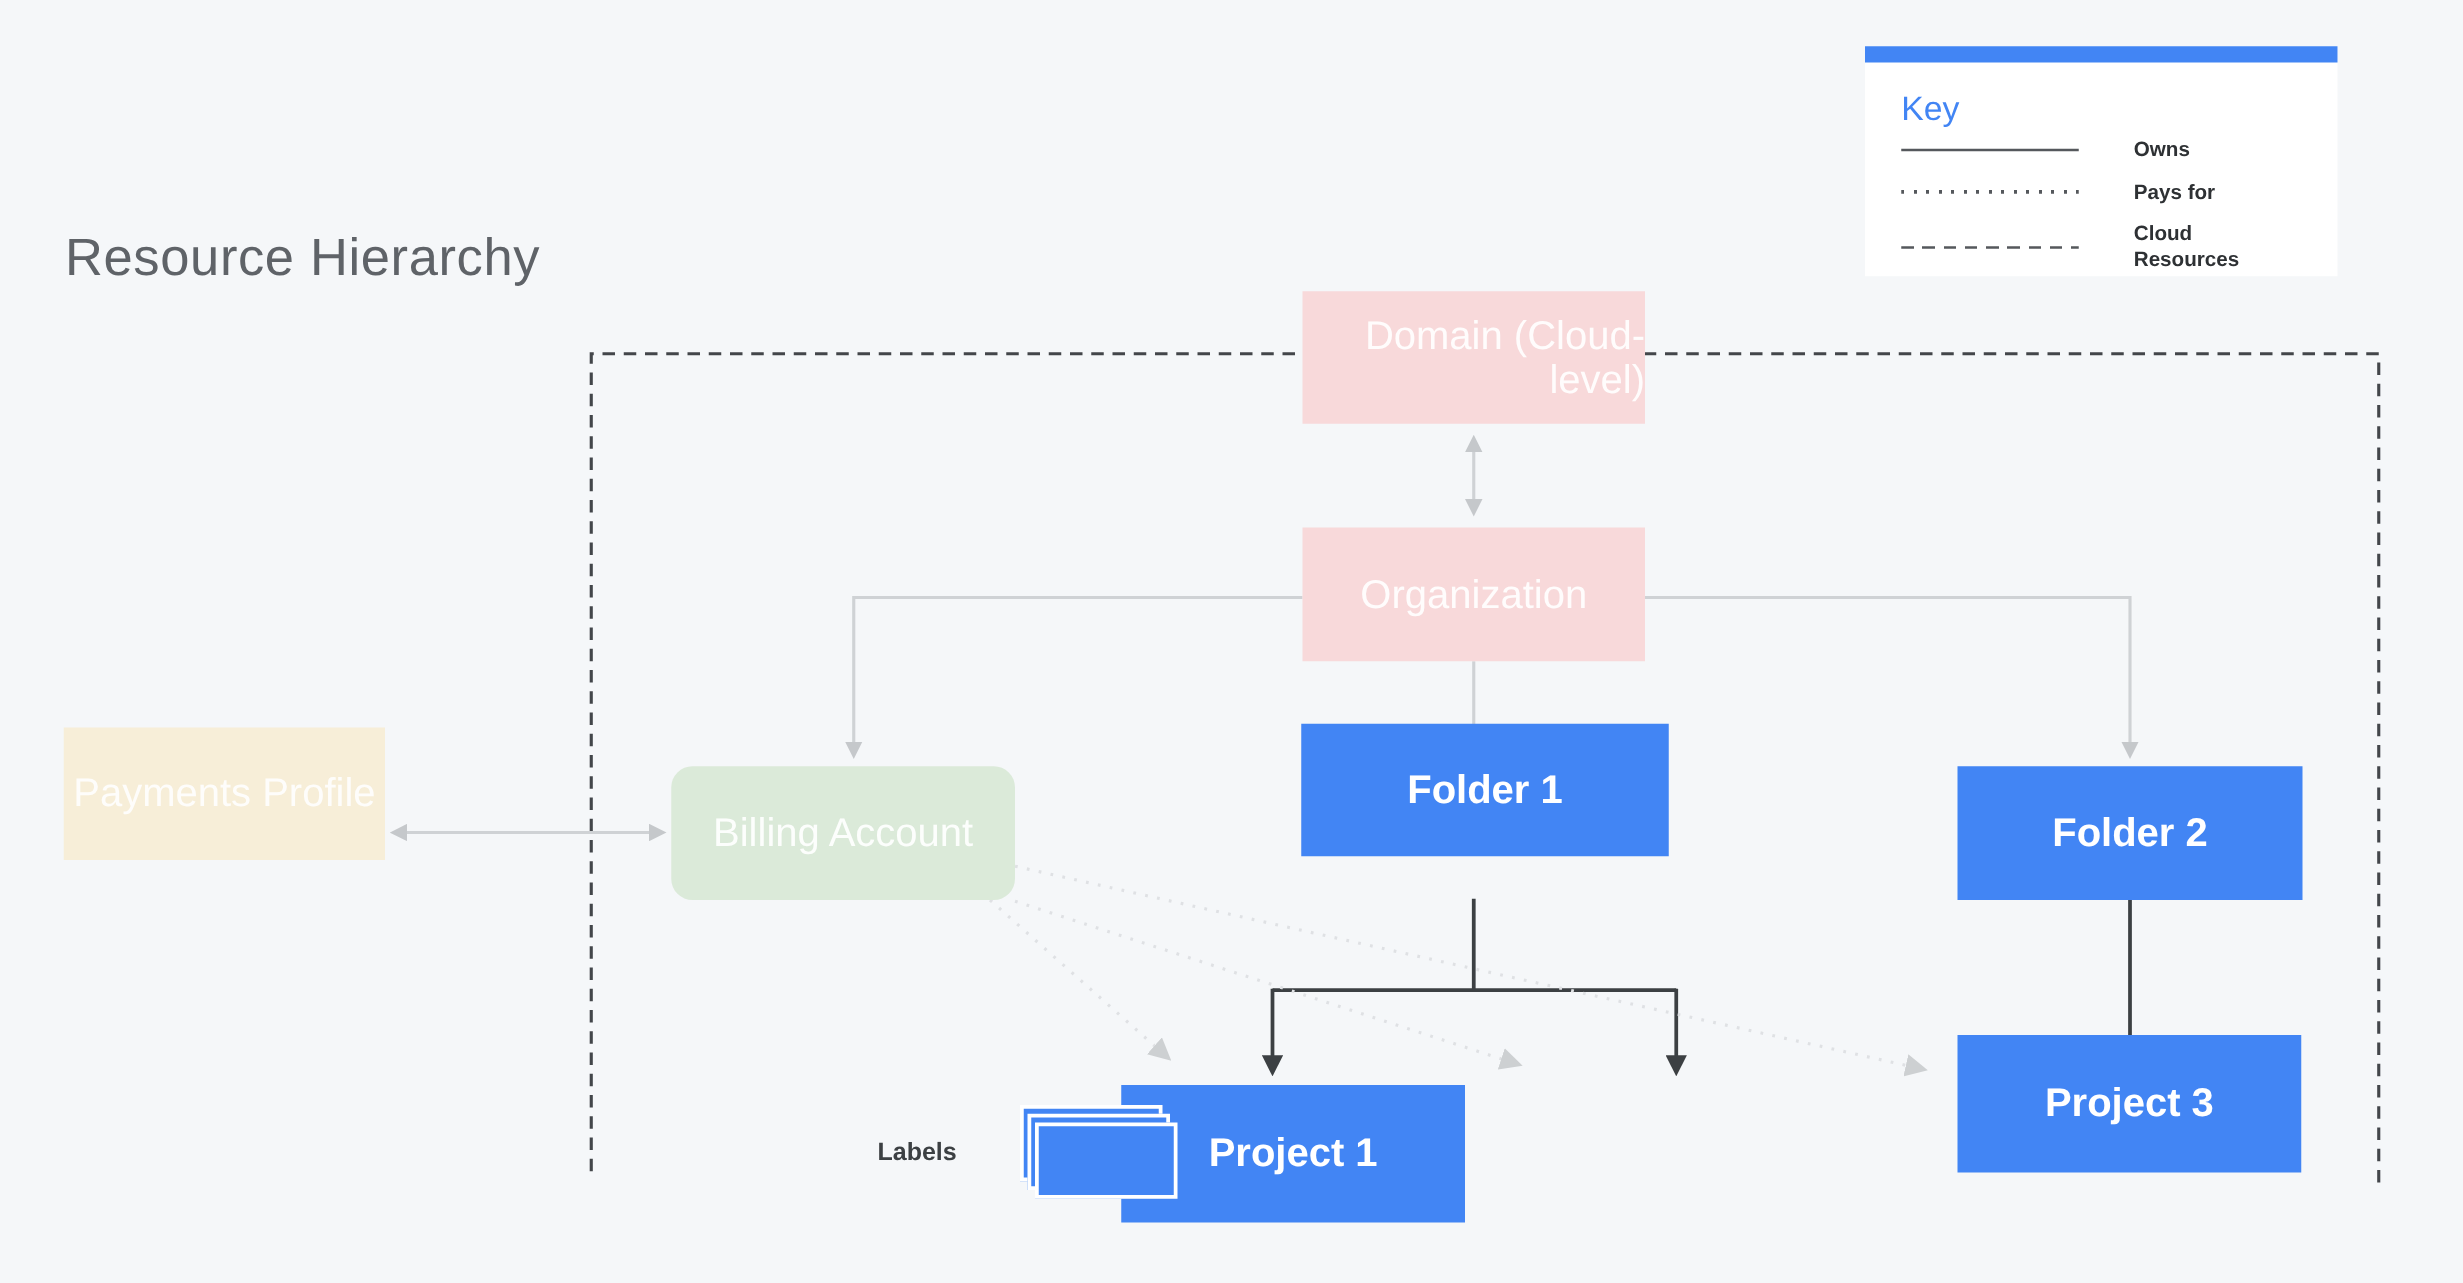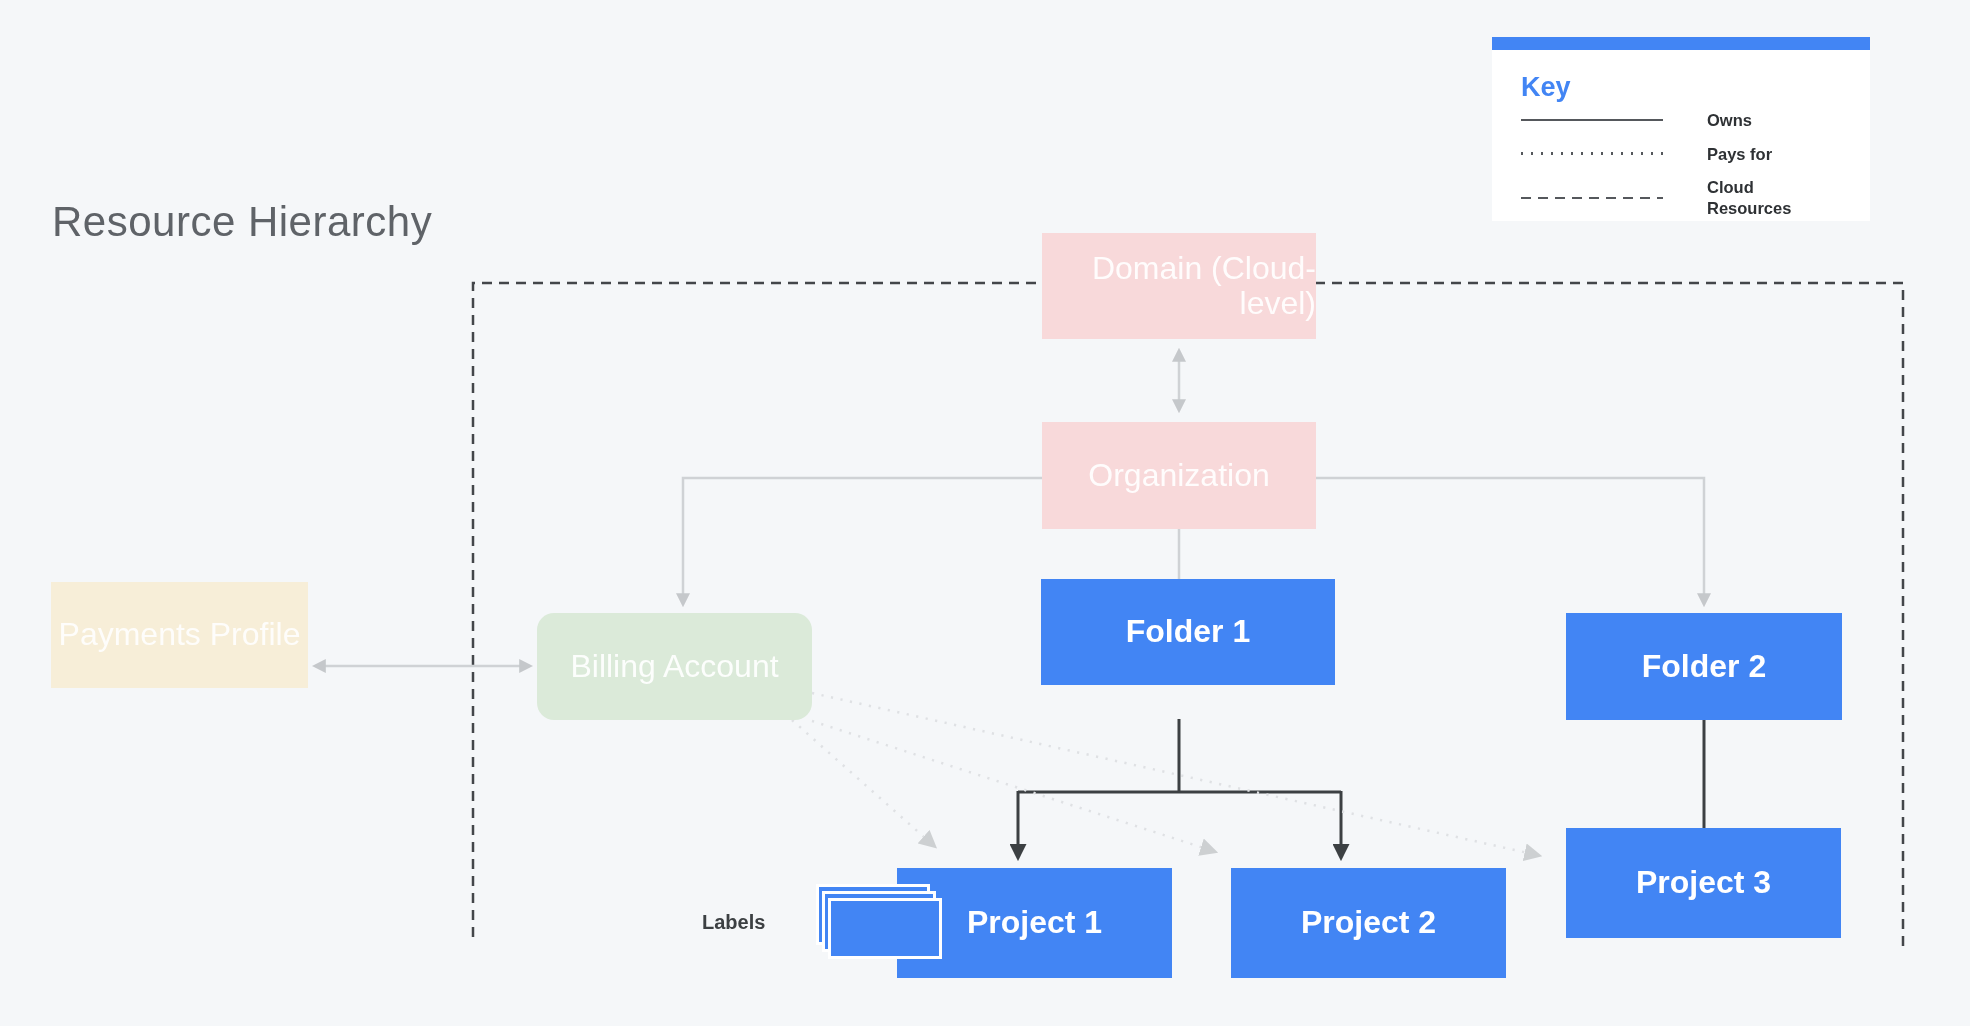--- a/index.html
+++ b/index.html
@@ -22,30 +22,30 @@
   #node-payments{left:51px;top:582px;width:257px;height:106px;}
   #node-billing{left:537px;top:613px;width:275px;height:107px;border-radius:17px;}
   #node-folder1{left:1041px;top:579px;width:294px;height:106px;}
   #node-folder2{left:1566px;top:613px;width:276px;height:107px;}
   #node-project1{left:897px;top:868px;width:275px;height:110px;}
   #node-project2{left:1231px;top:868px;width:275px;height:110px;}
   #node-project3{left:1566px;top:828px;width:275px;height:110px;}
   
   #page-title{
     position:absolute;left:52px;top:182px;z-index:2;
-    font-size:42px;color:#5f6368;font-weight:400;letter-spacing:0.5px;margin-top:16px;
+    font-size:42px;color:#5f6368;font-weight:400;letter-spacing:0.5px;
   }
   
   #key-box{
     position:absolute;left:1492px;top:37px;width:378px;height:184px;
     background:#ffffff;z-index:2;box-sizing:border-box;
   }
   #key-header-bar{width:100%;height:13px;background:#4285f4;}
   #key-content{padding:24px 18px 0 29px;}
-  #key-heading{font-size:27px;font-weight:700;color:#4285f4;line-height:1;margin-bottom:9px;}
+  #key-heading{font-size:27px;font-weight:400;color:#4285f4;line-height:1;margin-bottom:9px;}
   .key-row{display:flex;align-items:center;margin-bottom:13px;}
   .key-row.last{align-items:center;margin-bottom:0;}
   .key-sample{width:142px;margin-right:44px;flex:0 0 auto;}
   .key-sample.solid{height:2px;background:#55585c;}
   .key-sample.dotted{height:3px;background:repeating-linear-gradient(to right,#55585c 0 2.5px,transparent 2.5px 10px);}
   .key-sample.dashed{height:2.5px;background:repeating-linear-gradient(to right,#55585c 0 10px,transparent 10px 17px);}
   .key-label{font-size:16.5px;font-weight:700;color:#2e3134;line-height:1.25;width:110px;}
   
   #labels-caption{
     position:absolute;left:702px;top:911px;z-index:3;
@@ -122,21 +122,20 @@
     </div>
   </div>
 
   <div class="node node-pink" id="node-domain">Domain (Cloud-level)</div>
   <div class="node node-pink" id="node-organization">Organization</div>
   <div class="node node-cream" id="node-payments">Payments Profile</div>
   <div class="node node-green" id="node-billing">Billing Account</div>
   <div class="node node-blue" id="node-folder1">Folder 1</div>
   <div class="node node-blue" id="node-folder2">Folder 2</div>
   <div class="node node-blue" id="node-project1">Project 1</div>
-  <div class="node node-blue" id="node-project2">Project 2</div>
   <div class="node node-blue" id="node-project3">Project 3</div>
 
   <div id="labels-caption">Labels</div>
   <div id="labels-icon">
     <div class="label-card c1"></div>
     <div class="label-card c2"></div>
     <div class="label-card c3"></div>
   </div>
 
 </div>

